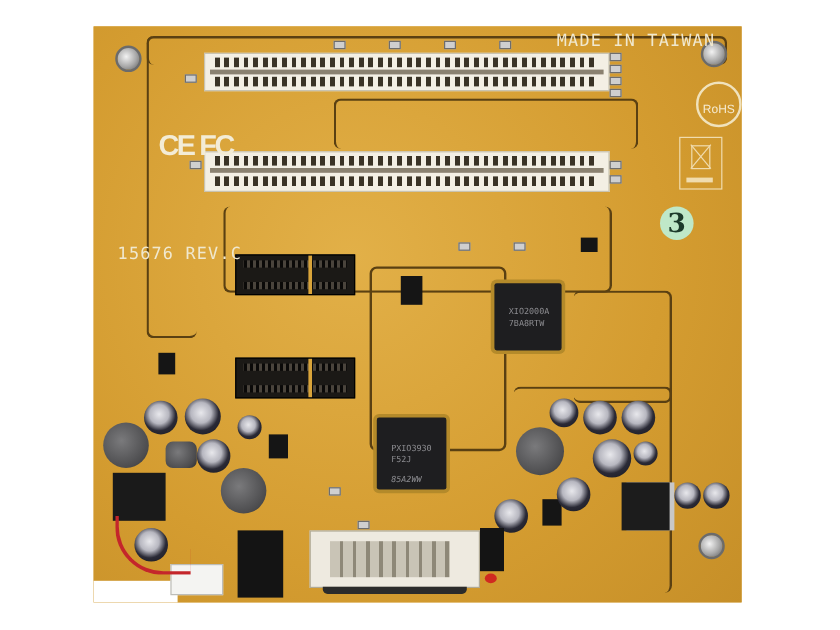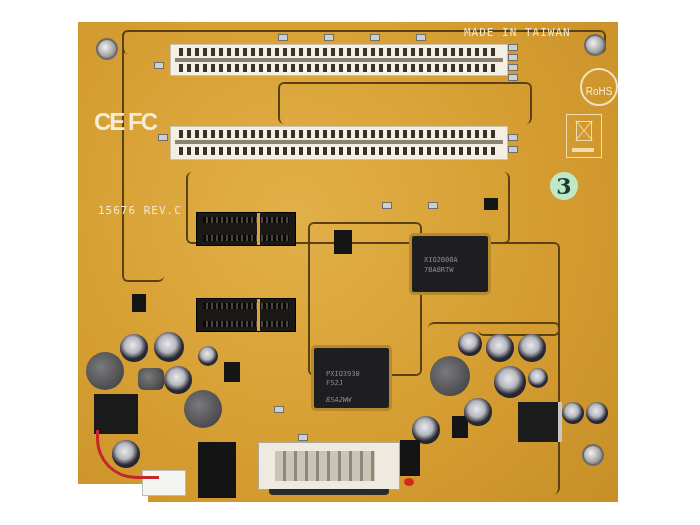--- a/index.html
+++ b/index.html
@@ -19,39 +19,39 @@
   .chip{position:absolute;background:#1e1e20;border-radius:2px;box-shadow:0 0 0 3px #b48a2a;}
   .chip span{position:absolute;left:12px;color:#8c8c90;font-size:7px;line-height:8px;white-space:pre;}
   .cap{position:absolute;border-radius:50%;background:radial-gradient(circle at 45% 40%,#e8e8ec 0%,#b7b7c0 35%,#2a2a36 60%,#15151c 100%);}
   .ind{position:absolute;border-radius:50%;background:radial-gradient(circle at 40% 40%,#7a7a7c 0%,#4c4c4e 70%,#2c2c2e 100%);}
   .ic{position:absolute;background:#151515;}
   .ic.legs::before{content:"";position:absolute;left:-4px;right:-4px;top:2px;bottom:2px;
     background:repeating-linear-gradient(180deg,#bdbdbd 0 2px,transparent 2px 5px);z-index:-1;}
   .mosfet{position:absolute;background:#1a1a1a;}
   .screw{position:absolute;width:18px;height:18px;border-radius:50%;
     background:radial-gradient(circle at 40% 40%,#f2f2f2 0%,#a8a8a8 55%,#5e5e5e 100%);border:2px solid #6b6b6b;}
-  .silk{position:absolute;color:#f0e8cf;font-size:11px;letter-spacing:1px;white-space:nowrap;}
+  .silk{position:absolute;color:#f0e8cf;font-size:14px;letter-spacing:1px;white-space:nowrap;}
   .smd{position:absolute;width:8px;height:5px;background:#cfcfcf;border:1px solid #6d6d6d;}
   .dvi{position:absolute;background:#eeeae0;border:1px solid #b0a994;}
   .dvi .pinblock{position:absolute;left:16px;top:8px;width:100px;height:30px;
     background:repeating-linear-gradient(90deg,#c9c4b6 0 8px,#8e8878 8px 11px);}
   .dvi .shell{position:absolute;left:10px;right:10px;bottom:-6px;height:6px;background:#2b2b2b;border-radius:0 0 4px 4px;}
   .jack{position:absolute;background:#141414;}
   .hdr{position:absolute;background:#f4f4f2;border:1px solid #bdbdb8;}
   .wire{position:absolute;border-radius:0 0 0 40px;}
   .badge{position:absolute;width:28px;height:28px;border-radius:50%;background:#bfe8c8;
     color:#1d3a2a;font:bold 22px "DejaVu Serif",serif;text-align:center;line-height:28px;}
   .rohs{position:absolute;width:34px;height:34px;border-radius:50%;border:2px solid #f0e2bc;
     color:#f5ead0;font:10px "Liberation Sans",sans-serif;text-align:center;line-height:44px;}
   .weee{position:absolute;width:34px;height:42px;border:1px solid #f0dcae;}
   .weee::before{content:"";position:absolute;left:9px;top:6px;width:14px;height:18px;border:1px solid #f0dcae;}
   .weee::after{content:"";position:absolute;left:5px;bottom:5px;width:22px;height:4px;background:#f0dcae;}
   .weee .x1,.weee .x2{position:absolute;left:4px;top:15px;width:26px;height:1px;background:#f0dcae;}
   .weee .x1{transform:rotate(50deg);} .weee .x2{transform:rotate(-50deg);}
-  .ce{position:absolute;color:#f3ecd6;font:bold 24px "Liberation Sans",sans-serif;letter-spacing:-2px;}
+  .ce{position:absolute;color:#f3ecd6;font:bold 24px "Liberation Sans",sans-serif;letter-spacing:-2px;margin-left:38px;}
   .led{position:absolute;width:10px;height:8px;border-radius:50%;background:#d02a20;}
 </style>
 </head>
 <body>
 
 <div class="board">
 
   <div class="cut" style="left:0;top:462px;width:70px;height:18px;"></div>
 
   <div class="trace" style="left:44px;top:8px;width:480px;height:22px;border-bottom:none;"></div>
@@ -91,25 +91,25 @@
   <div class="silk" style="left:386px;top:4px;">MADE IN TAIWAN</div>
   <div class="silk" style="left:20px;top:182px;">15676 REV.C</div>
   <div class="ce" style="left:16px;top:86px;">CE FC</div>
   <div class="rohs" style="left:502px;top:46px;">RoHS</div>
   <div class="weee" style="left:488px;top:92px;">
       <div class="x1"></div>
       <div class="x2"></div>
     </div>
   <div class="badge" style="left:472px;top:150px;">3</div>
 
-  <div class="chip" style="left:334px;top:214px;width:76px;height:56px;">
+  <div class="chip" style="left:334px;top:214px;width:56px;height:56px;">
     <span style="top:20px;">XIO2000A</span>
     <span style="top:30px;">7BA8RTW</span>
   </div>
-  <div class="chip" style="left:236px;top:326px;width:75px;height:60px;">
+  <div class="chip" style="left:236px;top:326px;width:58px;height:60px;">
     <span style="top:22px;">PXIO3930</span>
     <span style="top:31px;text-align:center;">F52J</span>
     <span style="top:48px;font-style:italic;">85A2WW</span>
   </div>
 
   <div class="ic legs" style="left:256px;top:208px;width:18px;height:24px;"></div>
   <div class="ic legs" style="left:54px;top:272px;width:14px;height:18px;"></div>
   <div class="ic legs" style="left:146px;top:340px;width:16px;height:20px;"></div>
   <div class="ic legs" style="left:374px;top:394px;width:16px;height:22px;"></div>
   <div class="ic legs" style="left:406px;top:176px;width:14px;height:12px;"></div>

